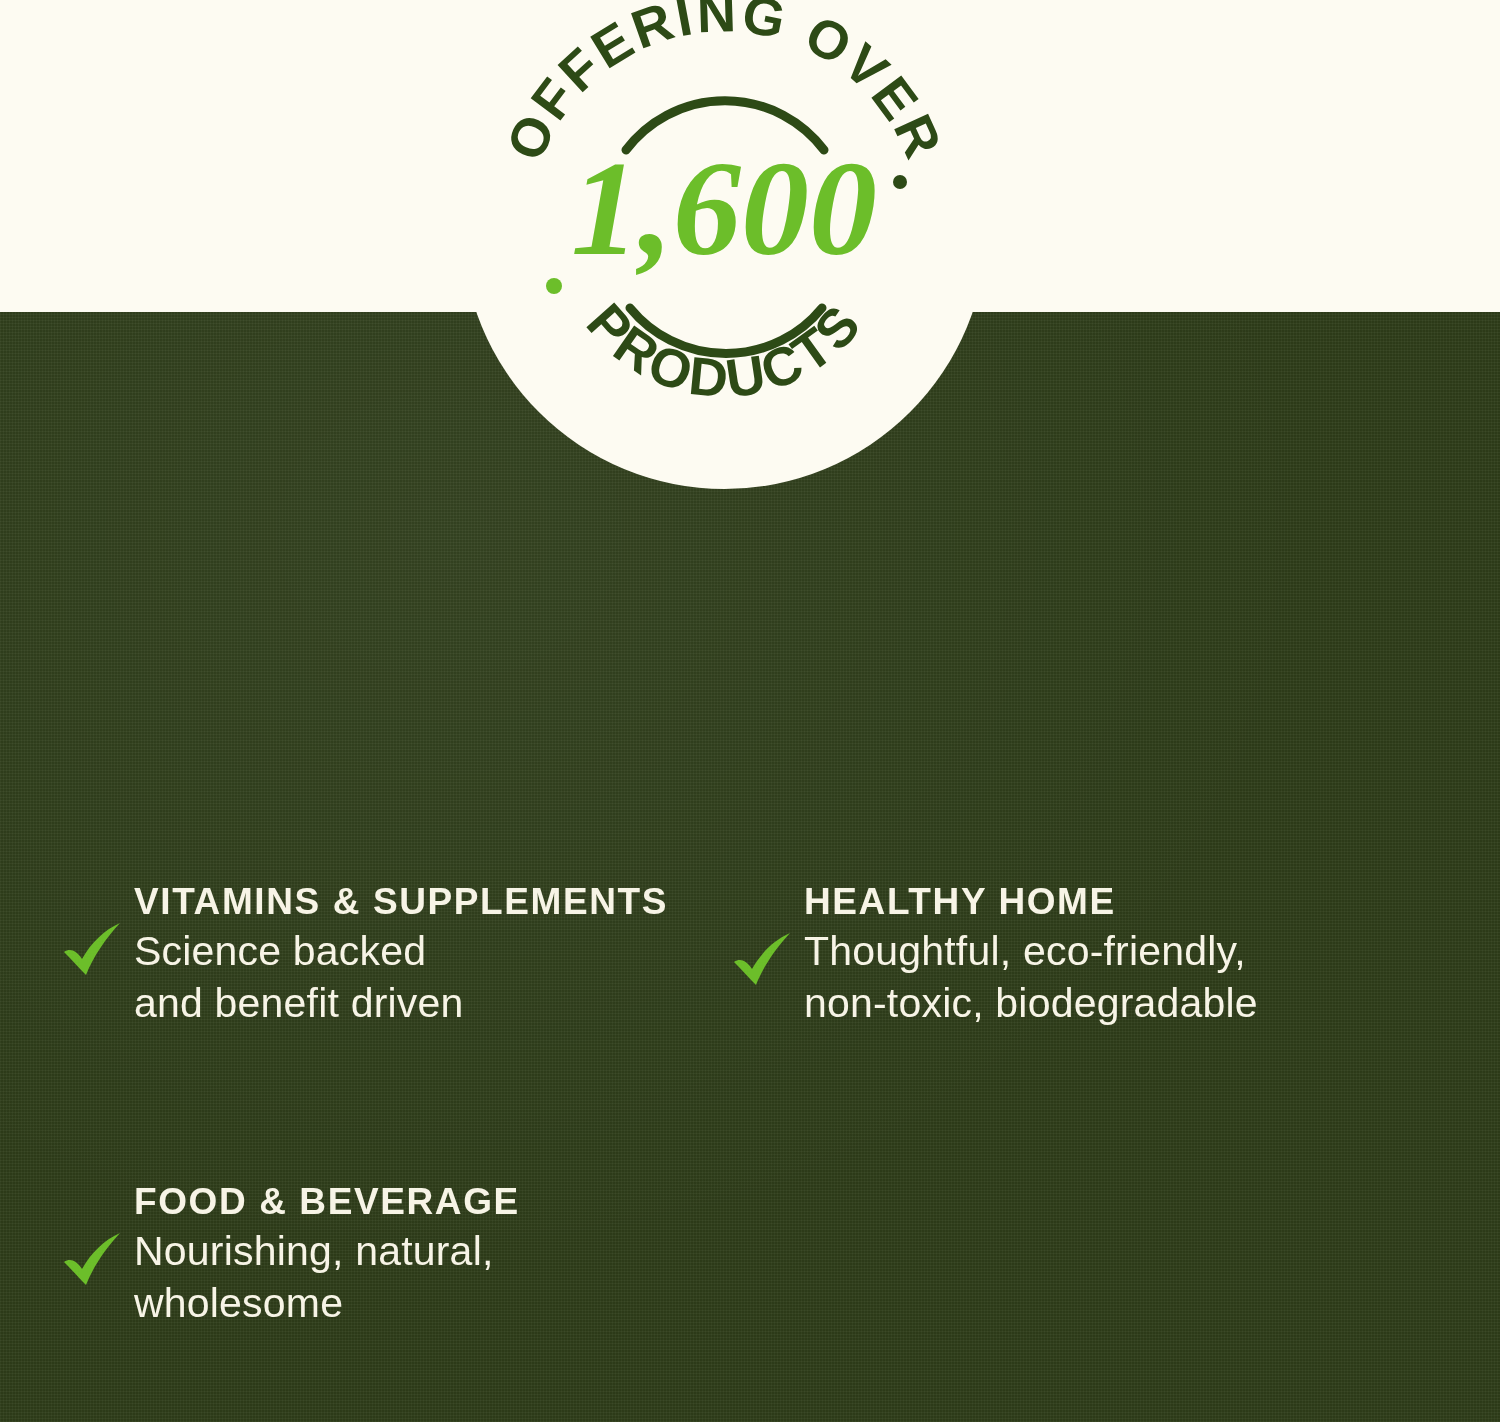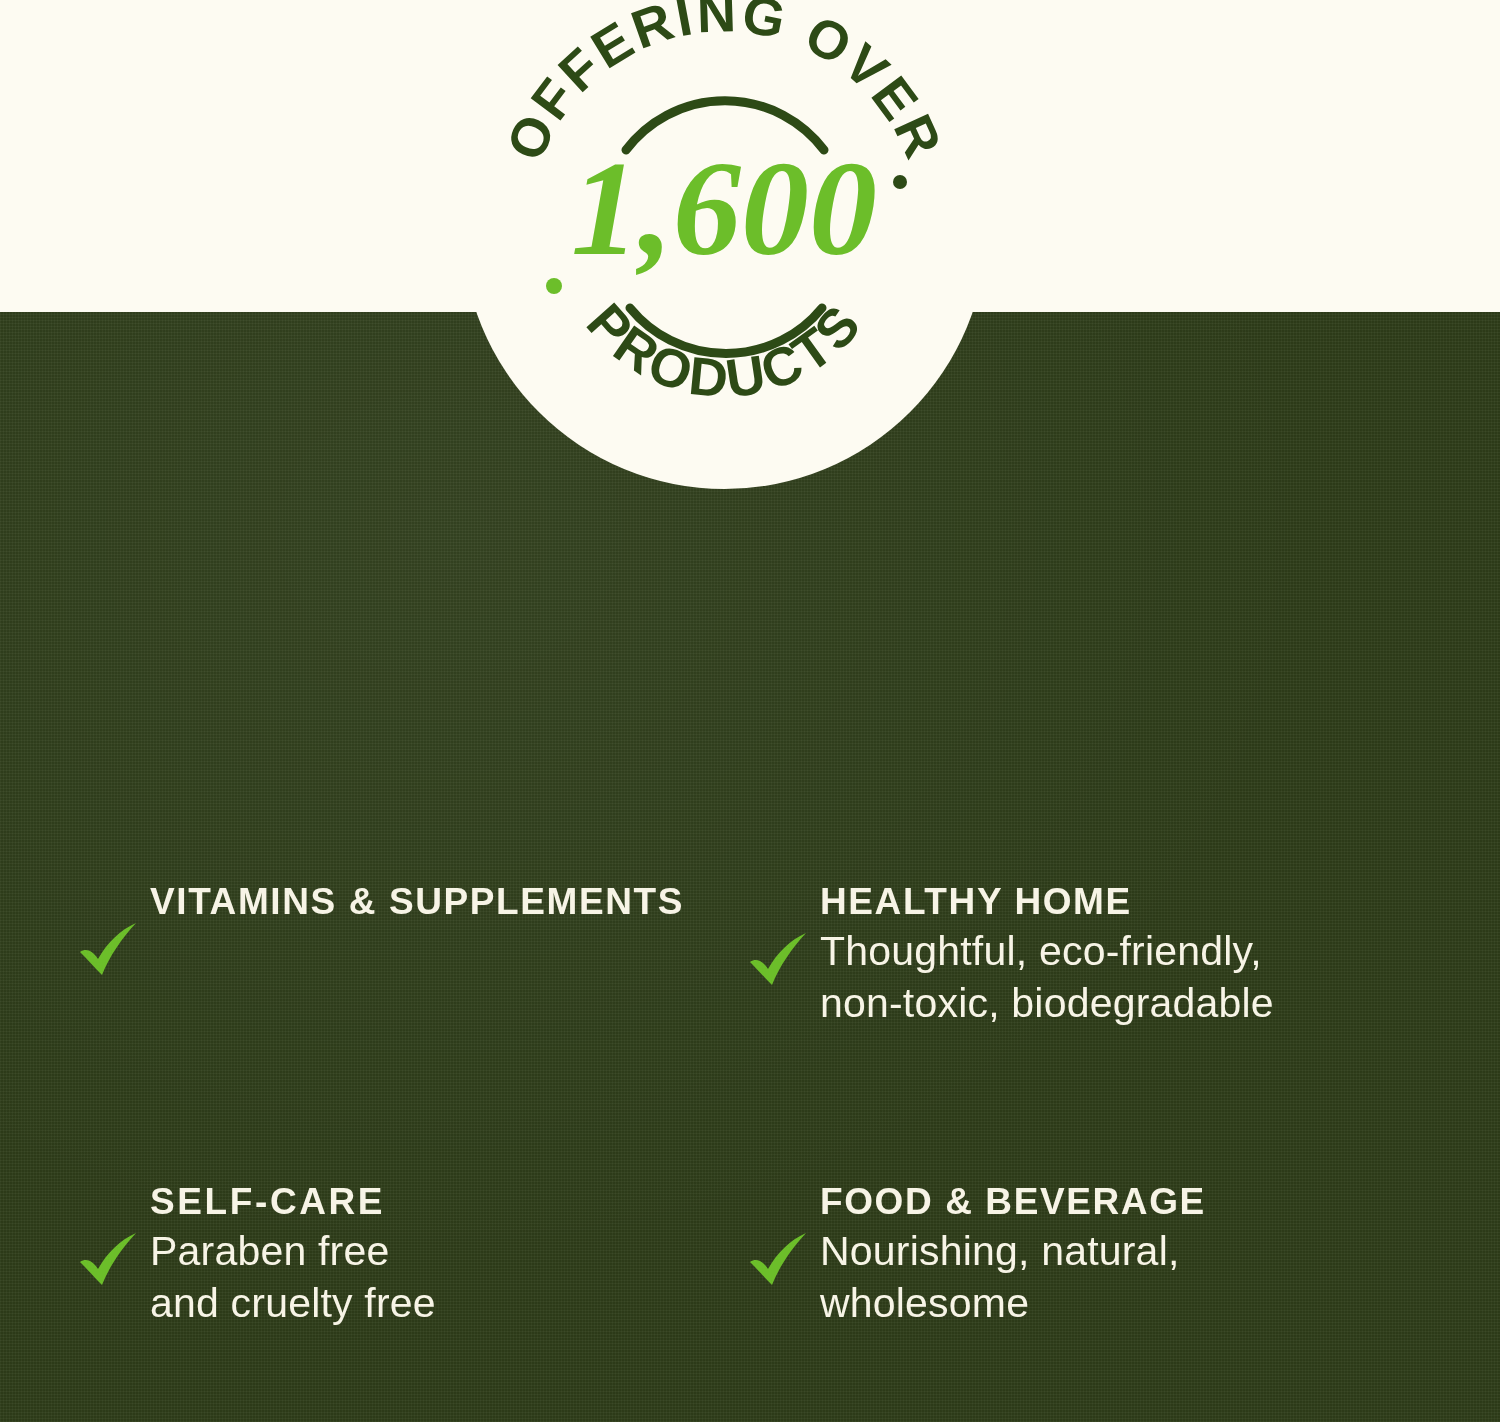--- a/index.html
+++ b/index.html
@@ -67,21 +67,21 @@
   .features {
     position:absolute;
     left:0;
     top:876px;
     width:1500px;
     height:520px;
     display:grid;
     grid-template-columns:660px 700px;
     grid-template-rows:300px 220px;
     column-gap:10px;
-    padding-left:76px;
+    padding-left:60px;
     z-index:4;
   }
 
   .feature {
     position:relative;
     display:flex;
     align-items:flex-start;
   }
 
   .check-icon {
@@ -153,48 +153,38 @@
 
     <div class="feature">
       <span class="check-icon">
         <svg viewBox="0 0 66 58" xmlns="http://www.w3.org/2000/svg">
           <path d="M4 30 C10 26 16 28 22 37 C31 21 44 8 60 1 C46 16 33 35 26 53 C19 46 11 37 4 30 Z" fill="#6cbe2a"></path>
         </svg>
       </span>
       <div class="feature-text">
         <div class="feature-title">VITAMINS &amp;
 SUPPLEMENTS</div>
+        <div class="feature-desc">Science backed
+and benefit driven</div>
       </div>
     </div>
 
     <div class="feature compact">
       <span class="check-icon">
         <svg viewBox="0 0 66 58" xmlns="http://www.w3.org/2000/svg">
           <path d="M4 30 C10 26 16 28 22 37 C31 21 44 8 60 1 C46 16 33 35 26 53 C19 46 11 37 4 30 Z" fill="#6cbe2a"></path>
         </svg>
       </span>
       <div class="feature-text">
         <div class="feature-title">HEALTHY HOME</div>
         <div class="feature-desc">Thoughtful, eco-friendly,
 non-toxic, biodegradable</div>
       </div>
     </div>
 
-    <div class="feature compact">
-      <span class="check-icon">
-        <svg viewBox="0 0 66 58" xmlns="http://www.w3.org/2000/svg">
-          <path d="M4 30 C10 26 16 28 22 37 C31 21 44 8 60 1 C46 16 33 35 26 53 C19 46 11 37 4 30 Z" fill="#6cbe2a"></path>
-        </svg>
-      </span>
-      <div class="feature-text">
-        <div class="feature-title tracked">SELF-CARE</div>
-        <div class="feature-desc">Paraben free
-and cruelty free</div>
-      </div>
-    </div>
 
     <div class="feature compact">
       <span class="check-icon">
         <svg viewBox="0 0 66 58" xmlns="http://www.w3.org/2000/svg">
           <path d="M4 30 C10 26 16 28 22 37 C31 21 44 8 60 1 C46 16 33 35 26 53 C19 46 11 37 4 30 Z" fill="#6cbe2a"></path>
         </svg>
       </span>
       <div class="feature-text">
         <div class="feature-title">FOOD &amp; BEVERAGE</div>
         <div class="feature-desc">Nourishing, natural,

